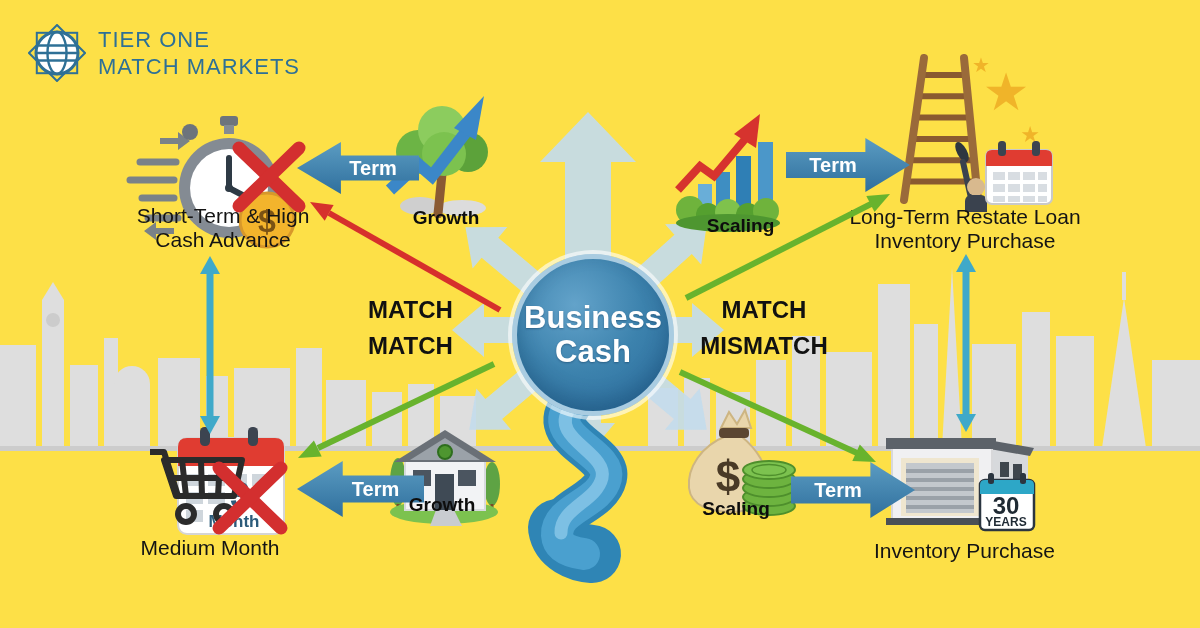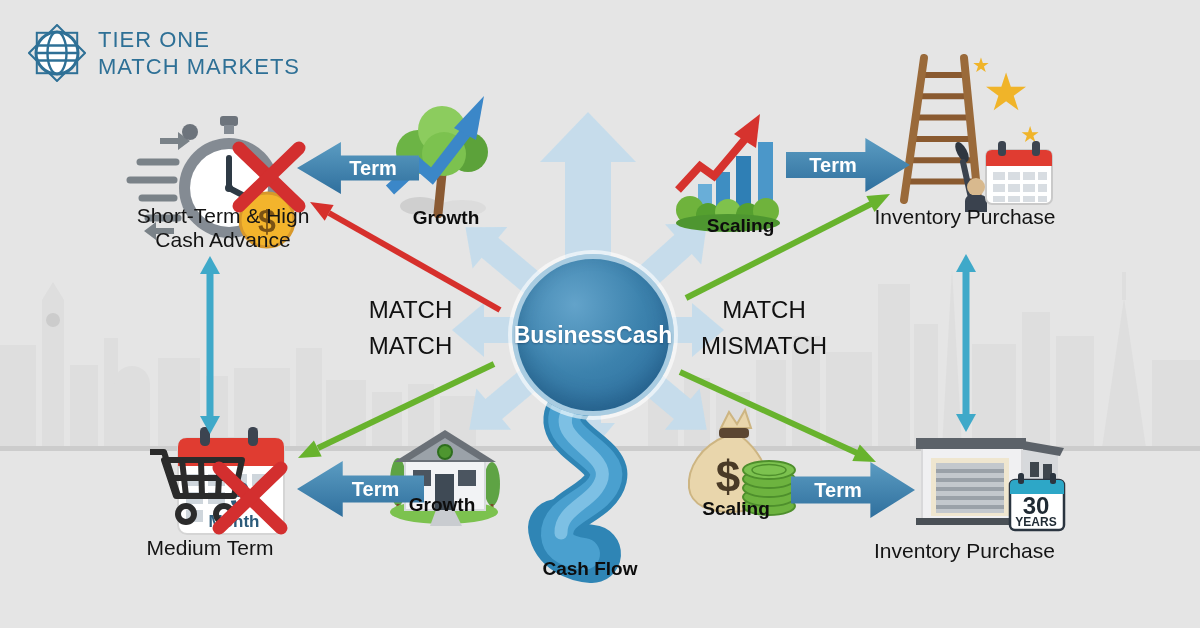--- a/index.html
+++ b/index.html
@@ -1,53 +1,53 @@
 <!DOCTYPE html>
 <html><head>
 <meta charset="utf-8">
 <style>
   html,body{margin:0;padding:0;}
   .canvas{
-    position:relative;width:1200px;height:628px;background:#e5e5e5;overflow:hidden;
+    position:relative;width:1200px;height:628px;background:#fde047;overflow:hidden;
     font-family:"Liberation Sans",sans-serif;color:#161616;
   }
   svg text{font-family:"Liberation Sans",sans-serif;}
   .layer{position:absolute;left:0;top:0;width:1200px;height:628px;}
   #scene-under{z-index:1;}
   #overlay{z-index:6;pointer-events:none;}
   
   .logo{position:absolute;left:28px;top:24px;display:flex;align-items:center;gap:12px;z-index:5;}
   .logo-text{color:#2e7096;font-size:22px;line-height:27px;letter-spacing:1px;font-weight:500;}
   
   .hub{
     position:absolute;left:512px;top:254px;width:152px;height:152px;border-radius:50%;z-index:2;
     background:radial-gradient(circle at 38% 30%, #63a3ca 0%, #3c82ad 48%, #29699a 100%);
     border:5px solid #a9cce1;
     box-shadow:0 0 0 4px rgba(255,255,255,.6), inset 0 -10px 20px rgba(0,40,70,.25);
-    display:flex;align-items:center;justify-content:center;
-    color:#fff;font-size:23px;font-weight:600;line-height:34px;text-shadow:0 1px 2px rgba(0,30,60,.35);
+    display:flex;flex-direction:column;align-items:center;justify-content:center;
+    color:#fff;font-size:31px;font-weight:600;line-height:34px;text-shadow:0 1px 2px rgba(0,30,60,.35);
   }
   
   .term-arrow{
     position:absolute;z-index:4;display:flex;align-items:center;justify-content:center;
     color:#fff;font-weight:bold;font-size:20px;
     background:linear-gradient(180deg,#54a &#0;);
   }
   .term-left{
     clip-path:polygon(0% 50%,36% 0%,36% 26%,100% 26%,100% 74%,36% 74%,36% 100%);
     background:linear-gradient(180deg,#5b9cc2,#2f6f9d);padding-left:30px;
   }
   .term-right{
     clip-path:polygon(100% 50%,64% 0%,64% 26%,0% 26%,0% 74%,64% 74%,64% 100%);
     background:linear-gradient(180deg,#5b9cc2,#2f6f9d);padding-right:30px;
   }
   
   .caption{position:absolute;z-index:4;text-align:center;font-size:21px;line-height:24px;color:#141414;}
   .big-label{position:absolute;z-index:4;text-align:center;font-size:19px;font-weight:700;color:#0d0d0d;}
-  .match-block{position:absolute;z-index:4;text-align:center;font-size:24px;font-weight:400;line-height:36px;color:#111;}
+  .match-block{position:absolute;z-index:4;text-align:center;font-size:24px;font-weight:700;line-height:36px;color:#111;}
   .icon{position:absolute;z-index:3;}
 </style>
 </head>
 <body>
 
 <div class="canvas">
 
   <svg id="scene-under" class="layer" viewBox="0 0 1200 628">
     <defs>
       <radialGradient id="hubGrad" gradientUnits="userSpaceOnUse" cx="588" cy="330" r="245">
@@ -153,34 +153,34 @@
   </div>
   <div class="term-arrow term-right" style="left:791px;top:462px;width:94px;height:56px;">
     <span>Term</span>
   </div>
 
   <div class="caption" style="left:118px;top:204px;width:210px;">
     <div>Short-Term &amp; High</div>
     <div>Cash Advance</div>
   </div>
   <div class="caption" style="left:845px;top:205px;width:240px;">
+    <div>Long-Term Restate Loan</div>
     <div>Inventory Purchase</div>
   </div>
   <div class="caption" style="left:125px;top:536px;width:170px;">
-    <div>Medium Term</div>
+    <div>Medium Month</div>
   </div>
   <div class="caption" style="left:862px;top:539px;width:205px;">
     <div>Inventory Purchase</div>
   </div>
 
   <div class="big-label" style="left:396px;top:207px;width:100px;">Growth</div>
   <div class="big-label" style="left:688px;top:215px;width:105px;">Scaling</div>
   <div class="big-label" style="left:392px;top:494px;width:100px;">Growth</div>
   <div class="big-label" style="left:686px;top:498px;width:100px;">Scaling</div>
-  <div class="big-label" style="left:515px;top:558px;width:150px;">Cash Flow</div>
 
   <div class="match-block" style="left:348px;top:292px;width:125px;">
     <div>MATCH</div>
     <div>MATCH</div>
   </div>
   <div class="match-block" style="left:694px;top:292px;width:140px;">
     <div>MATCH</div>
     <div>MISMATCH</div>
   </div>
 
@@ -336,21 +336,21 @@
         <ellipse cx="88" cy="100" rx="26" ry="9" fill="#6db33f" stroke="#4e8f2c" stroke-width="2"></ellipse>
         <ellipse cx="88" cy="91" rx="26" ry="9" fill="#6db33f" stroke="#4e8f2c" stroke-width="2"></ellipse>
         <ellipse cx="88" cy="82" rx="26" ry="9" fill="#6db33f" stroke="#4e8f2c" stroke-width="2"></ellipse>
         <ellipse cx="88" cy="73" rx="26" ry="9" fill="#6db33f" stroke="#4e8f2c" stroke-width="2"></ellipse>
         <ellipse cx="88" cy="64" rx="26" ry="9" fill="#7cc24f" stroke="#4e8f2c" stroke-width="2"></ellipse>
         <ellipse cx="88" cy="64" rx="17" ry="5.5" fill="none" stroke="#4e8f2c" stroke-width="1.5"></ellipse>
       </g>
     </svg>
   </div>
 
-  <div class="icon" style="left:914px;top:428px;width:158px;height:104px;">
+  <div class="icon" style="left:884px;top:428px;width:158px;height:104px;">
     <svg width="158" height="104" viewBox="0 0 158 104">
       <rect x="108" y="22" width="36" height="70" fill="#d7d9dc"></rect>
       <polygon points="104,12 150,20 146,28 100,20" fill="#5c6269"></polygon>
       <rect x="116" y="34" width="9" height="15" fill="#3f464d"></rect>
       <rect x="129" y="36" width="9" height="15" fill="#3f464d"></rect>
       <rect x="8" y="18" width="100" height="74" fill="#f0f0f2" stroke="#d8d8da" stroke-width="2"></rect>
       <rect x="2" y="10" width="110" height="11" fill="#5c6269"></rect>
       <rect x="17" y="30" width="78" height="58" fill="#efe6cf"></rect>
       <rect x="22" y="35" width="68" height="50" fill="#c3c8cd"></rect>
       <g stroke="#9aa1a8" stroke-width="4">

